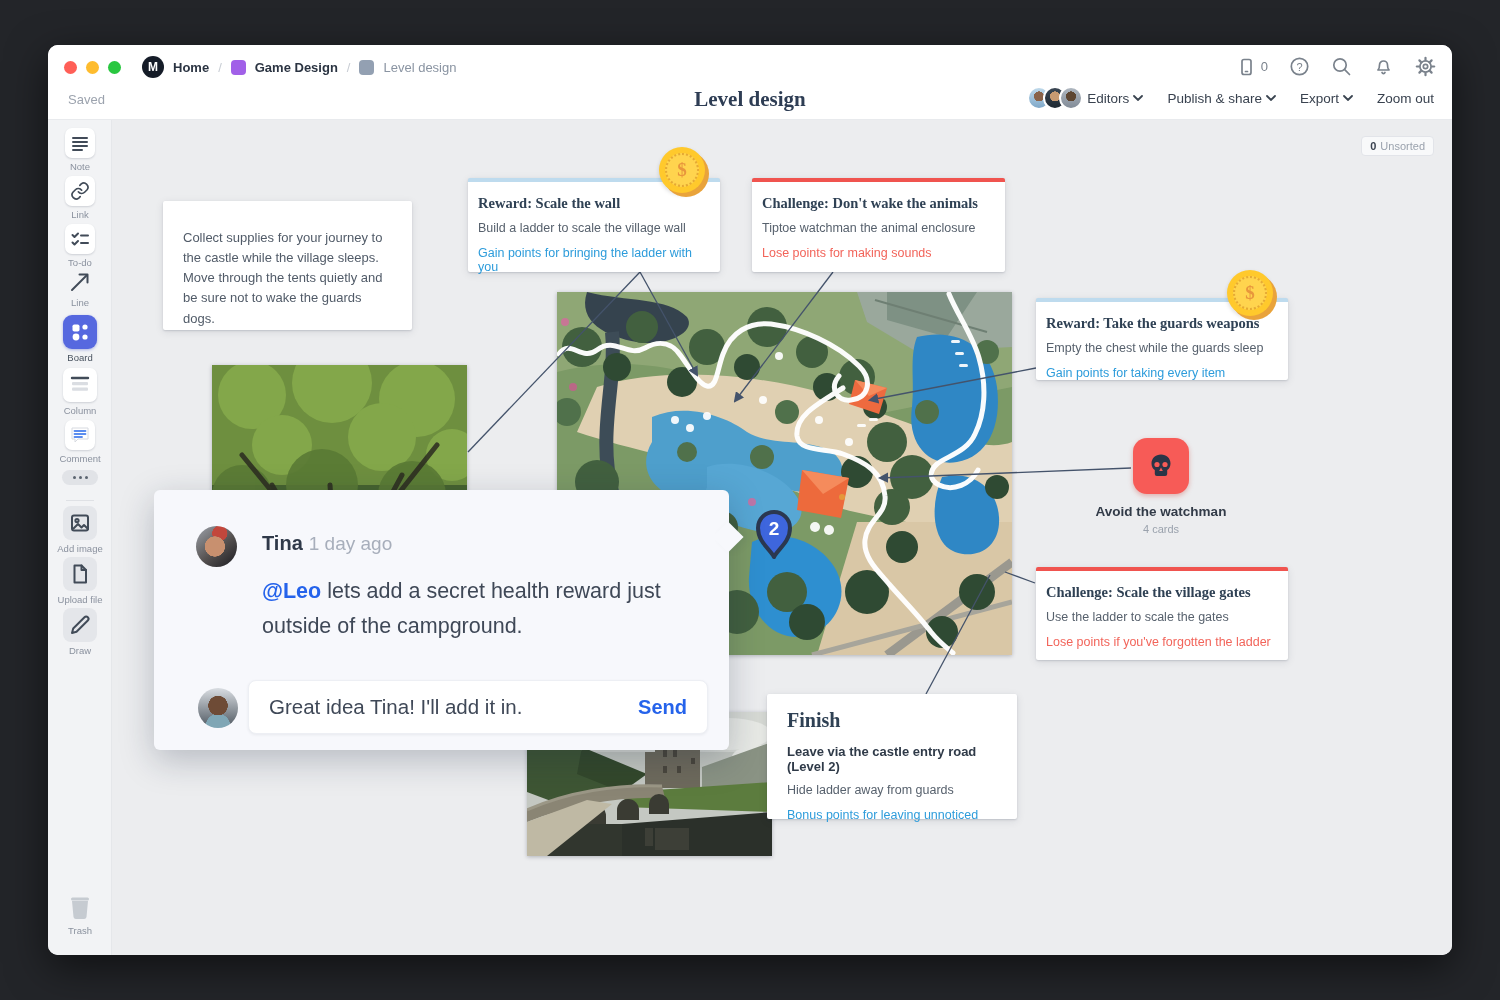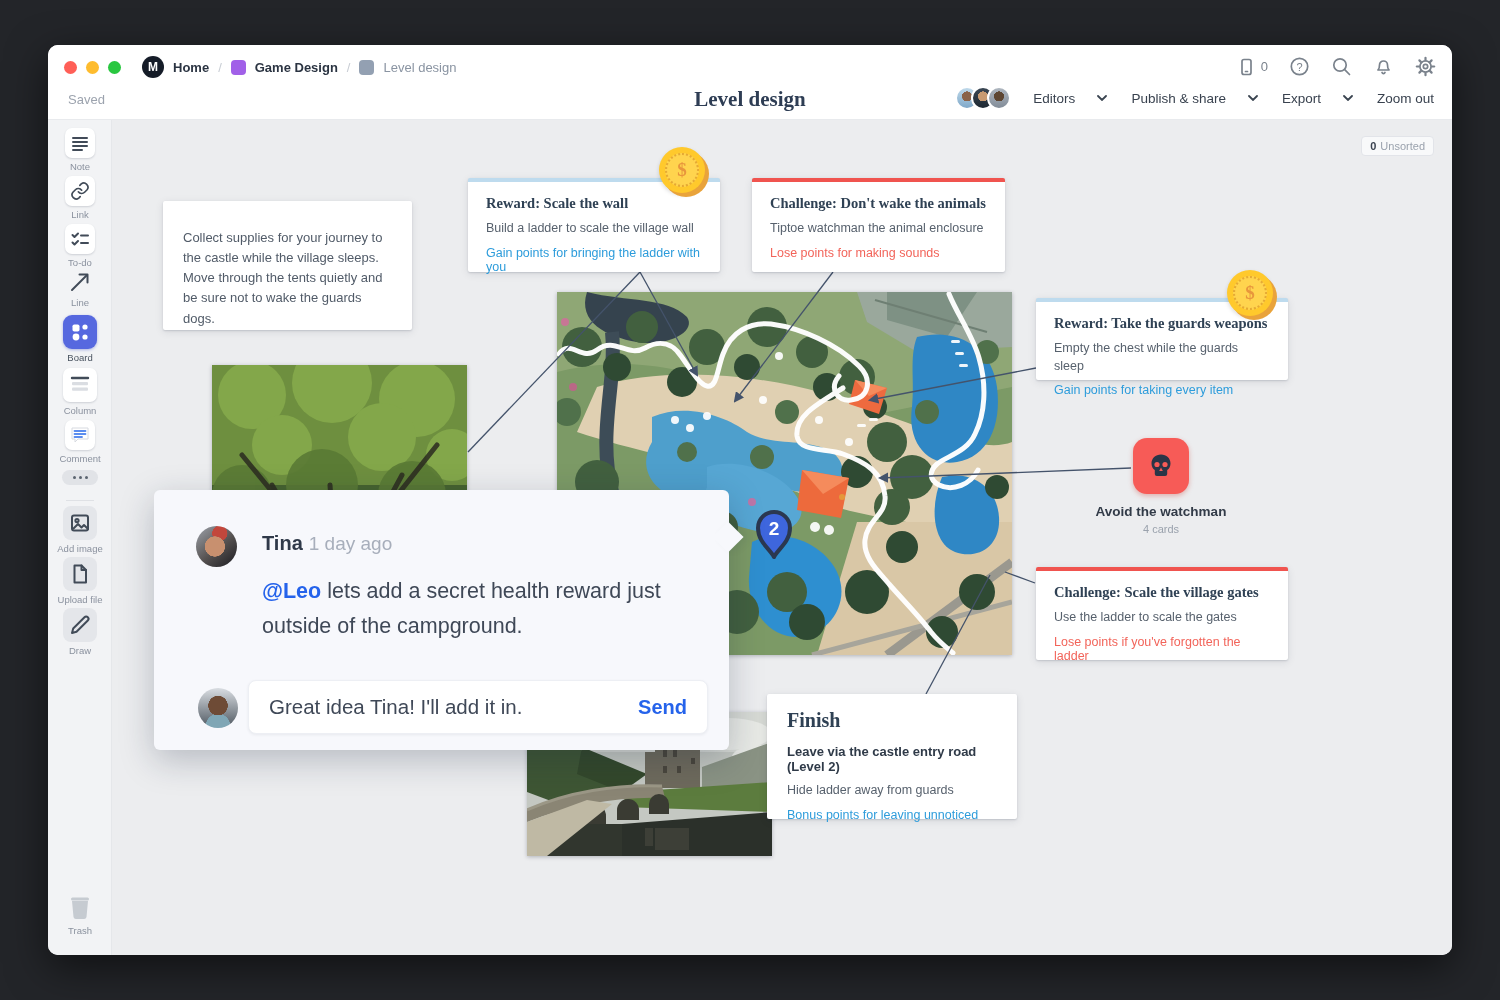--- a/index.html
+++ b/index.html
@@ -27,21 +27,21 @@
 
   .top-icons { position:absolute; right:16px; top:11px; display:flex; align-items:center; gap:21px; }
   .ticon { display:flex; align-items:center; gap:5px; color:#7A828C; font-size:13px; }
   .ticon svg { display:block; }
 
   .saved { position:absolute; left:20px; top:47px; font-size:13px; color:#9CA3AE; }
   .board-title { position:absolute; left:0; right:0; top:42px; text-align:center;
                  font-family:"Liberation Serif", serif; font-weight:bold; font-size:21px; color:#2E3D54; }
   .row2-right { position:absolute; right:18px; top:41px; display:flex; align-items:center; gap:24px;
                 font-size:13.5px; color:#39424F; }
-  .menu-item { display:flex; align-items:center; gap:22px;text-align:right; }
+  .menu-item { display:flex; align-items:center; gap:4px;text-align:right; }
   .avstack { display:flex; }
   .avstack .av { width:24px; height:24px; border-radius:50%; border:2px solid #fff; }
   .avstack .av + .av { margin-left:-8px; }
   .av-a { background:radial-gradient(circle at 50% 42%, #8A6248 0 32%, transparent 33%), linear-gradient(#BFD9EA,#7FA8C9); }
   .av-b { background:radial-gradient(circle at 50% 42%, #C89A71 0 32%, transparent 33%), linear-gradient(#3A4653,#1E2832); }
   .av-c { background:radial-gradient(circle at 50% 42%, #5E4632 0 32%, transparent 33%), linear-gradient(#AEB6BF,#828C98); }
 
   
   .sidebar { position:absolute; left:0; top:75px; bottom:0; width:64px; background:#F2F3F5;
              border-right:1px solid #E5E7EA; z-index:30; }
@@ -62,21 +62,21 @@
 
   .unsorted { position:absolute; right:18px; top:16px; background:#F8F9FA; border:1px solid #E2E4E9;
               border-radius:4px; padding:3px 8px; font-size:11px; color:#9AA2AD; z-index:8; }
   .unsorted b { color:#3A4350; margin-right:4px; }
 
   .photo { position:absolute; box-shadow:0 1px 4px rgba(20,30,50,.28); }
   .photo svg { display:block; }
 
   .overlay { position:absolute; left:0; top:0; z-index:3; pointer-events:none; }
 
-  .card { position:absolute; background:#fff; border-radius:2px; padding:13px 18px;
+  .card { position:absolute; background:#fff; border-radius:2px; padding:13px 10px;
           box-shadow:0 1px 2px rgba(30,40,60,.16), 0 2px 8px rgba(30,40,60,.10); z-index:4; }
   .card-title { font-family:"Liberation Serif", serif; font-weight:bold; font-size:14.5px; color:#2F4154; }
   .card-body { font-size:12.5px; color:#57616D; margin-top:8px; line-height:1.4; }
   .note-blue { font-size:12.5px; color:#2D9CDB; margin-top:8px; }
   .note-red  { font-size:12.5px; color:#F2645A; margin-top:8px; }
   .accent-blue { border-top:4px solid #BEDBEE; }
   .accent-red  { border-top:4px solid #F0544F; }
 
   .card-lg-title { font-family:"Liberation Serif", serif; font-weight:bold; font-size:19px; color:#2F4154; }
   .card-lg-body { font-size:13px; color:#515B68; margin-top:10px; line-height:1.55; }

